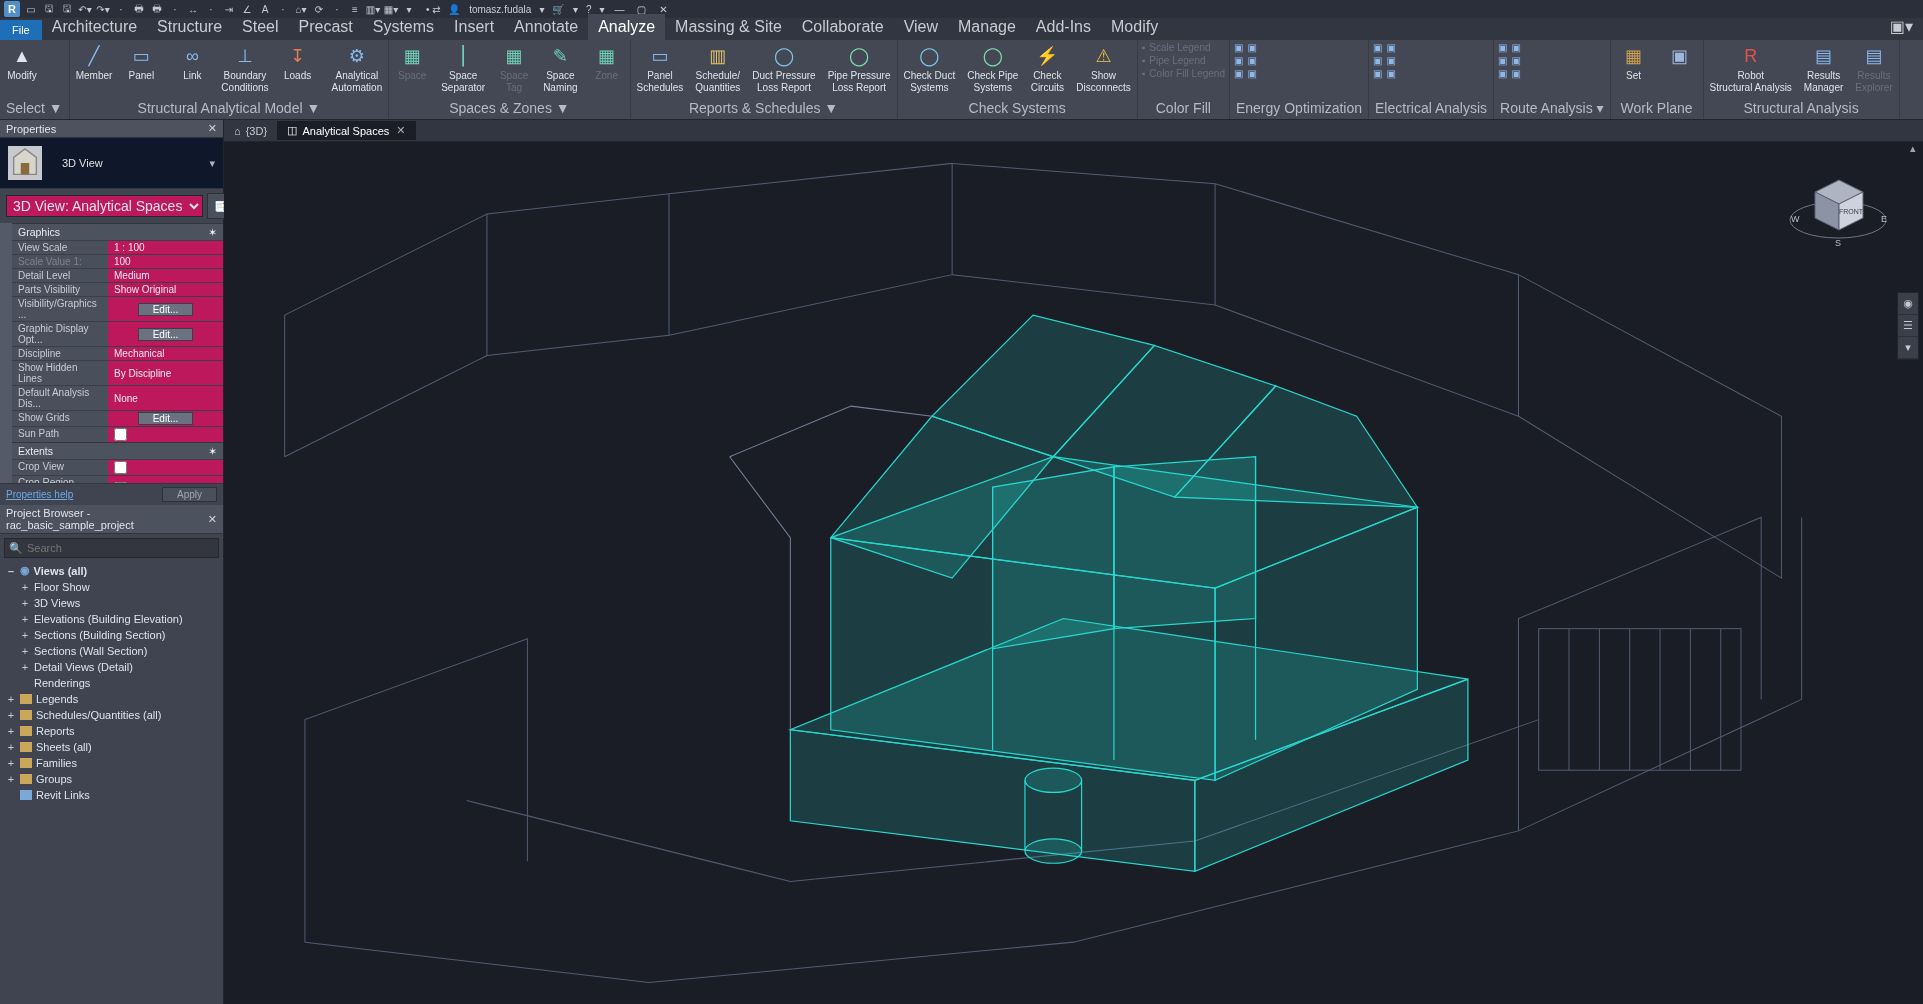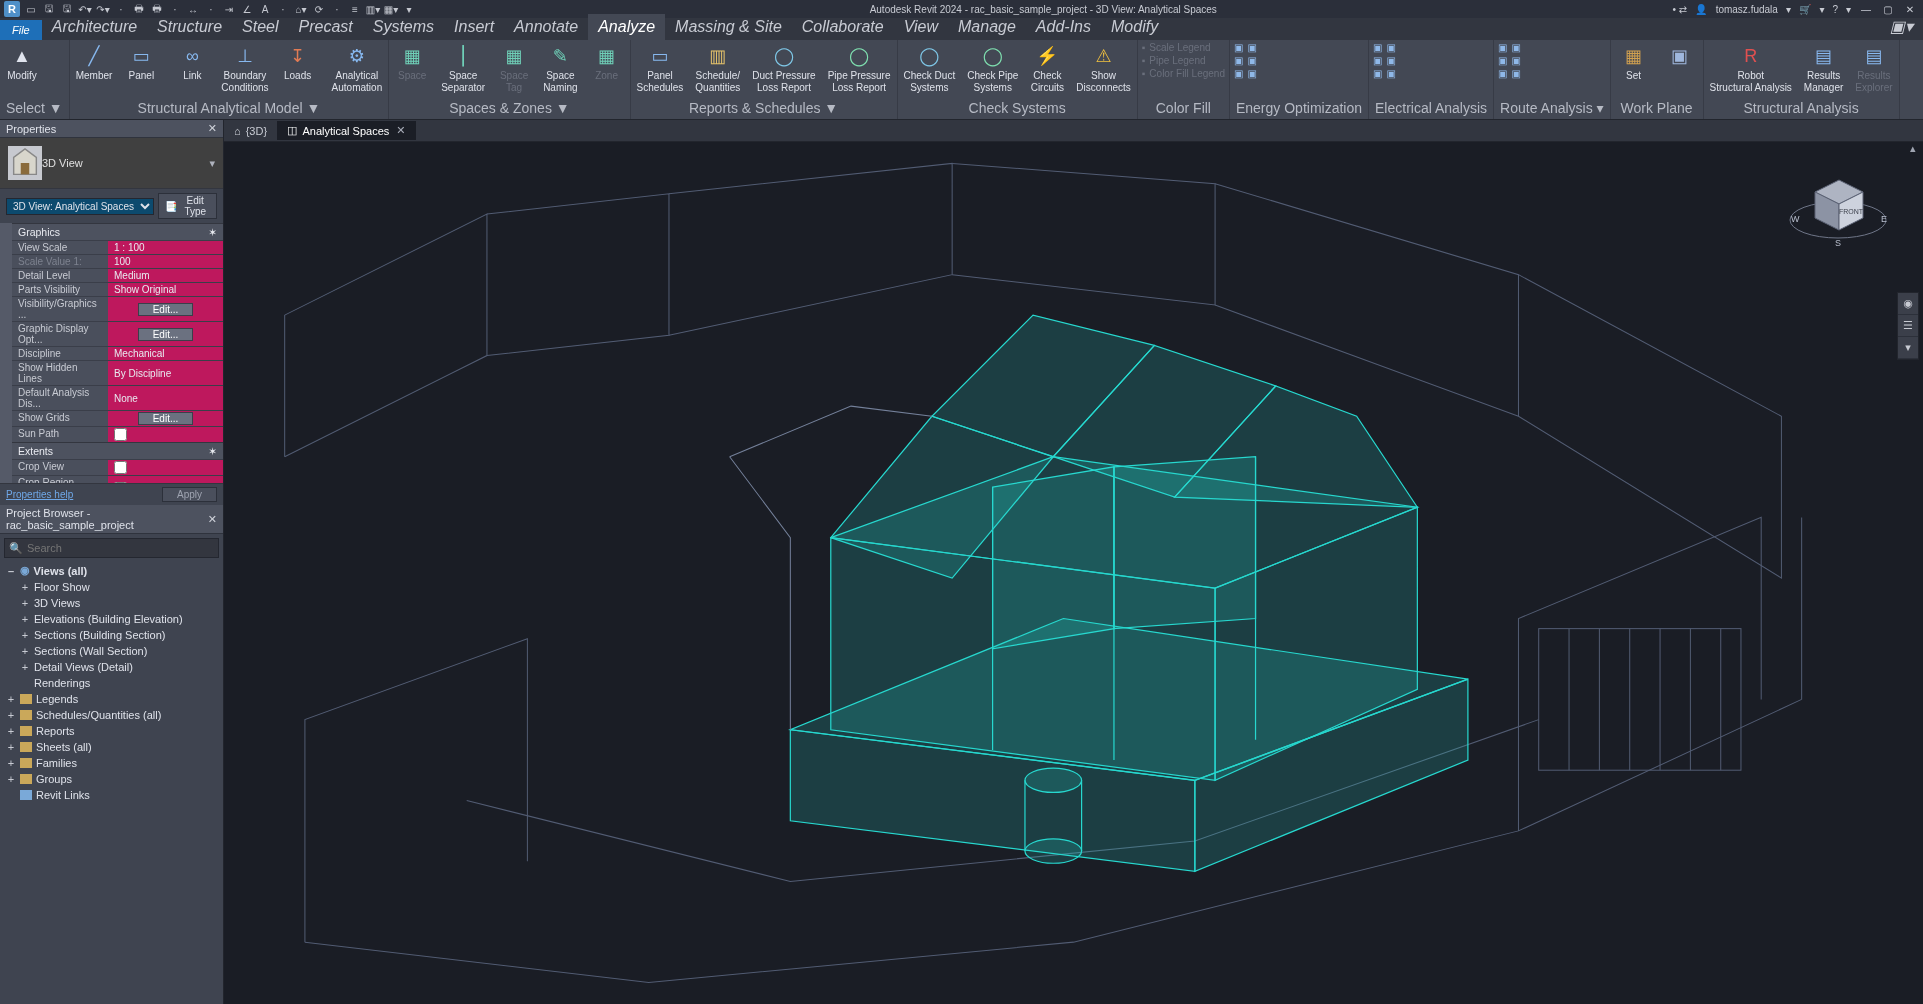--- a/index.html
+++ b/index.html
@@ -7,45 +7,45 @@
   .app { display: flex; flex-direction: column; width: 1923px; height: 1004px; background: #3b3f4a; }
   
   .titlebar { display: flex; align-items: center; height: 18px; background: #2b2f3a; font-size: 10px; }
   .titlebar .qat { display: flex; align-items: center; gap: 4px; padding: 0 4px; }
   .titlebar .qat .qicon { width: 14px; height: 14px; display:inline-flex; align-items:center; justify-content:center; color:#c5c8d0; }
   .titlebar .region-center { flex:1; text-align:center; color:#c8cbd3; }
   .titlebar .region-right { display:flex; align-items:center; gap:8px; padding:0 6px; color:#c8cbd3; }
   .titlebar .winbtn { width:14px; height:14px; display:flex; align-items:center; justify-content:center; }
   .rlogo { width:16px; height:16px; background:#4f90c8; color:#fff; font-weight:bold; display:flex; align-items:center; justify-content:center; font-size:11px; border-radius:2px;}
   
-  .menutabs { display:flex; align-items:flex-end; height:22px; background:#323640;font-style:italic; }
+  .menutabs { display:flex; align-items:flex-end; height:22px; background:#323640; }
   .menutabs .filebtn { background:#1e6fb8; color:#fff; padding:4px 12px; font-size:11px; }
   .menutabs .tab { padding:4px 10px; color:#c8cbd3; font-size:16px; cursor:default; }
   .menutabs .tab.active { background:#434854; color:#fff; }
   
   .ribbon { display:flex; background:#434854; height:80px; border-bottom:1px solid #22252d; overflow:hidden;}
   .ribbongroup { display:flex; flex-direction:column; border-right:1px solid #373b46; }
   .ribbongroup .row { display:flex; flex:1; align-items:flex-start; }
   .ribbongroup .grouplabel { text-align:center; font-size:14px; color:#b6bac4; padding:2px 6px 3px; white-space:nowrap; }
   .rbtn { display:flex; flex-direction:column; align-items:center; justify-content:flex-start; padding:4px 6px 2px; text-align:center; min-width:46px; font-size:10px; color:#dfe2ea; line-height:1.15; position:relative; }
   .rbtn.disabled { color:#6a6f7c; }
   .rbtn .ricon { width:24px; height:24px; margin-bottom:2px; display:flex; align-items:center; justify-content:center; }
   .smallcol { display:flex; flex-direction:column; padding:2px 4px; gap:2px; font-size:10px; color:#9fa4b1; min-width:80px;}
   .smallcol .srow { display:flex; align-items:center; gap:4px; white-space:nowrap; }
   .smallcol .srow.disabled { color:#6a6f7c; }
   
   .workarea { flex:1; display:flex; background:#2b2f3a; min-height:0; }
   .leftpanels { width:224px; display:flex; flex-direction:column; background:#3b3f4a; border-right:1px solid #22252d; }
   .panelhdr { display:flex; align-items:center; justify-content:space-between; background:#4d525f; padding:2px 6px; font-size:11px; color:#dfe2ea; border-bottom:1px solid #2f333d;}
   .panelhdr .x { color:#cfd2da; cursor:default; }
   .propbody { background:#555a68; }
-  .proptype { display:flex; align-items:center; gap:0; padding:8px; background:#404040;}
+  .proptype { display:flex; align-items:center; gap:20px; padding:8px; background:#0f172a;}
   .proptype .ticon { width:34px; height:34px; background:#c7c9cf; display:flex; align-items:center; justify-content:center; }
   .proprow { display:flex; align-items:center; padding:4px 6px; background:#3f4450; border-top:1px solid #33363f;}
-  .proprow select { flex:1; background:#0c4a6e; color:#dfe2ea; border:1px solid #242730; font-size:10px; padding:1px 2px;}
+  .proprow select { flex:1; background:#be185d; color:#dfe2ea; border:1px solid #242730; font-size:14px; padding:1px 2px;}
   .proprow .editbtn { margin-left:4px; background:#4a4f5c; border:1px solid #2c303a; color:#dfe2ea; font-size:10px; padding:1px 6px; display:flex; align-items:center; gap:3px;}
   .propgroup { background:#4d525f; padding:2px 6px; font-size:10.5px; font-weight:500; color:#e8eaf0; display:flex; justify-content:space-between; border-top:1px solid #33363f;}
   .kv { display:flex; font-size:10px; border-top:1px solid #3a3e49;}
   .kv .k { width:96px; padding:1px 6px; background:#4a4f5c; color:#c8cbd3; }
   .kv .v { flex:1; padding:1px 6px; background:#be185d; color:#e8eaf0; display:flex; align-items:center;}
   .kv .v.btncell { justify-content:center; }
   .kv .v button { background:#6b7180; border:1px solid #3b3f4a; color:#fff; font-size:10px; padding:0 14px; }
   .kv .v input[type=checkbox]{ accent-color:#6b7180; }
   .kv.dis .k { color:#7d828f; }
   .propfoot { display:flex; justify-content:space-between; align-items:center; padding:3px 6px; background:#3f4450; border-top:1px solid #33363f;}
@@ -102,21 +102,20 @@
       <span class="qicon">A</span>
       <span class="qicon">·</span>
       <span class="qicon">⌂▾</span>
       <span class="qicon">⟳</span>
       <span class="qicon">·</span>
       <span class="qicon">≡</span>
       <span class="qicon">▥▾</span>
       <span class="qicon">▦▾</span>
       <span class="qicon">▾</span>
     </div>
-    <div class="region-center">Autodesk Revit 2024 - rac_basic_sample_project - 3D View: Analytical Spaces</div>
     <div class="region-right">
       <span>• ⇄</span>
       <span>👤</span>
       <span>tomasz.fudala</span>
       <span>▾</span>
       <span>🛒</span>
       <span>▾</span>
       <span>?</span>
       <span>▾</span>
       <span class="winbtn">—</span>

